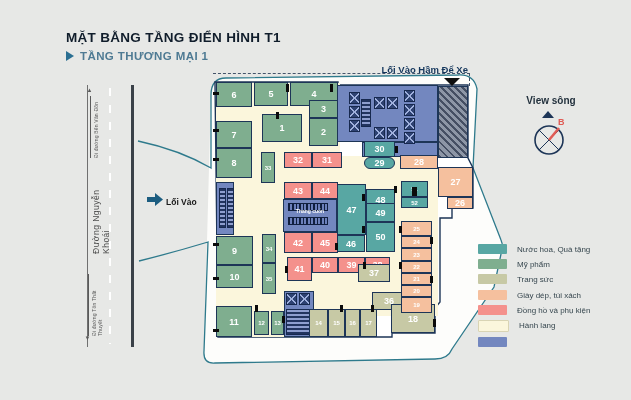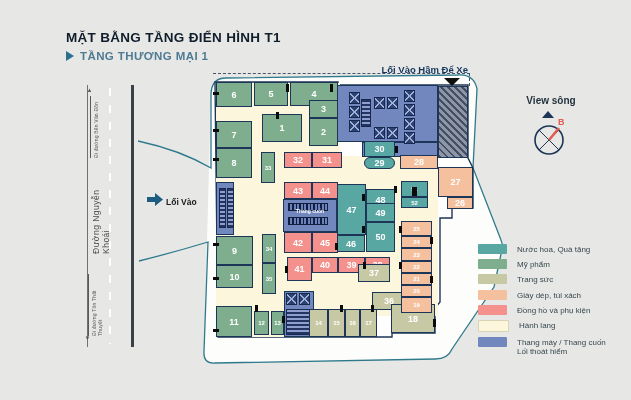--- a/index.html
+++ b/index.html
@@ -236,17 +236,16 @@
       <div class="lrow">
         <span class="lswatch" style="background: rgb(244, 145, 140);"></span>
         <span class="llabel">Đồng hồ và phụ kiện</span>
       </div>
       <div class="lrow">
         <span class="lswatch" style="background: rgb(251, 246, 220); border: 0.5px solid rgb(217, 212, 180);"></span>
         <span class="llabel">Hành lang</span>
       </div>
       <div class="lrow">
         <span class="lswatch" style="background: rgb(115, 135, 191);"></span>
-        <span class="llabel">Thang máy / Thang cuốn<br>Lối thoát hiểm</span>
       </div>
     </div>
 
 </div>
 
 </body></html>

